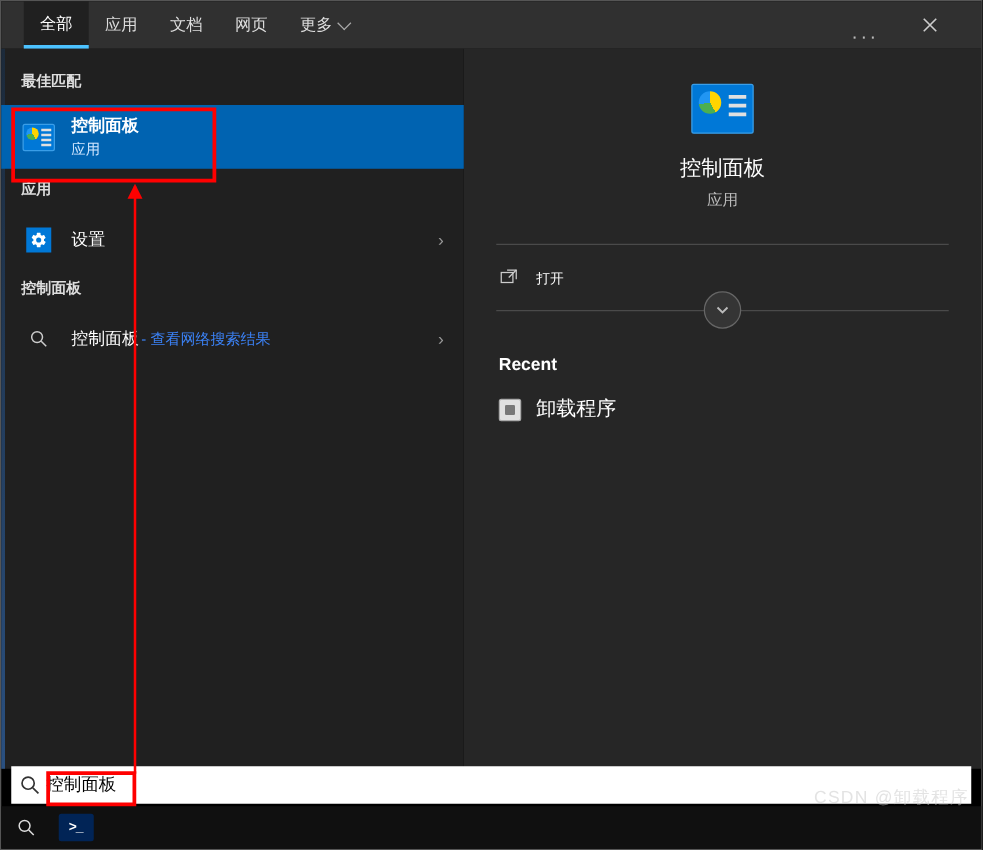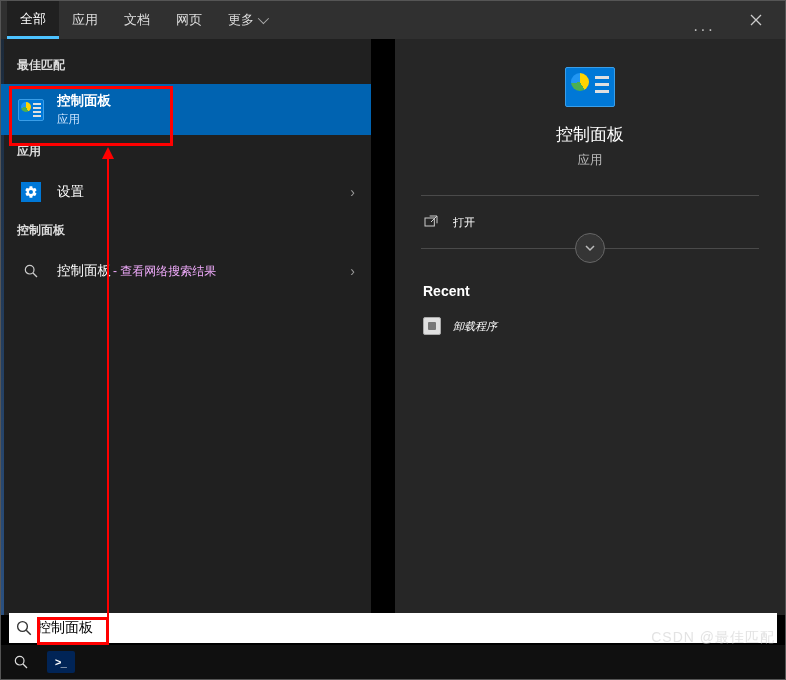--- a/index.html
+++ b/index.html
@@ -4,43 +4,43 @@
 <style>
   * { box-sizing: border-box; margin: 0; padding: 0; }
   body {
     width: 786px; height: 680px;
     font-family: "Microsoft YaHei", "Segoe UI", sans-serif;
     background: #1f1f1f; color: #fff; overflow: hidden;
     position: relative;
   }
   .window { position: absolute; inset: 0; background: #000; border: 1px solid #555; }
   
-  .tabs { display: flex; align-items: flex-end; height: 38px; background: #303030; padding: 0 6px; }
+  .tabs { display: flex; align-items: flex-end; height: 38px; background: #303030; padding: 0 18px; }
   .tab { padding: 0 13px; height: 100%; display: flex; align-items: center; font-size: 13px; color: #ddd; cursor: pointer; position: relative; }
   .tab.active { border-bottom: 3px solid #4cc2ff; color: #fff; background: #202020; }
   .tab .chev { margin-left: 4px; width: 8px; height: 8px; border-right: 1.5px solid #aaa; border-bottom: 1.5px solid #aaa; transform: rotate(45deg) translateY(-2px); }
   .tab-space { flex: 1; }
   .dots { color: #bbb; padding: 0 18px; font-size: 16px; letter-spacing: 2px; }
   .close { width: 46px; height: 100%; display: flex; align-items: center; justify-content: center; cursor: pointer; }
   .close svg { width: 12px; height: 12px; }
 
-  .body { display: flex; height: calc(100% - 38px - 34px - 30px); gap: 24px; }
+  .body { display: flex; height: calc(100% - 38px - 34px - 30px); }
   
   .left { width: 370px; background: #202020; padding-top: 10px; position: relative; }
   .left-overlay { position: absolute; left: 0; top: 0; bottom: 0; width: 3px; background: linear-gradient(#1c2a3a, #2a5080); }
   .section-label { font-size: 12px; color: #ddd; font-weight: 600; padding: 8px 16px 10px; }
   .result { display: flex; align-items: center; padding: 8px 16px; cursor: pointer; position: relative; }
   .result.selected { background: #0063b1; }
   .result .icon { width: 28px; height: 28px; margin-right: 12px; display: flex; align-items: center; justify-content: center; }
   .result .txts { flex: 1; overflow: hidden; }
   .result .title { font-size: 13.5px; color: #fff; }
   .result .sub { font-size: 11.5px; color: #cfe6ff; margin-top: 2px; }
   .result.selected .title { font-weight: 600; }
   .result .arrow { color: #999; font-size: 14px; }
-  .web-sub { color: #f0abfc; font-size: 12px; margin-left: 2px; }
+  .web-sub { color: #3b82f6; font-size: 12px; margin-left: 2px; }
 
   
   .cp-icon { width: 26px; height: 22px; background: #0078d7; border: 1px solid #3a9ee8; position: relative; border-radius: 2px; }
   .cp-icon::before { content: ""; position: absolute; top: 2px; left: 2px; width: 10px; height: 10px; border-radius: 50%; background: conic-gradient(#ffd400 0 150deg,#4caf50 150deg 260deg,#2196f3 260deg); }
   .cp-icon::after { content: ""; position: absolute; right: 2px; top: 3px; width: 8px; height: 2px; background: #e0e0e0; box-shadow: 0 4px 0 #e0e0e0, 0 8px 0 #e0e0e0, 0 12px 0 #e0e0e0; }
   .cp-icon.big { width: 50px; height: 40px; }
   .cp-icon.big::before { width: 18px; height: 18px; top: 5px; left: 5px; }
   .cp-icon.big::after { right: 5px; top: 8px; width: 14px; height: 3px; box-shadow: 0 7px 0 #e0e0e0, 0 14px 0 #e0e0e0; }
   .gear-icon { width: 20px; height: 20px; background: #0078d7; display:flex; align-items:center; justify-content:center; }
   .gear-icon svg { width:14px; height:14px; }
@@ -52,21 +52,21 @@
   
   .right { flex: 1; background: #262626; padding: 22px 26px 0; display: flex; flex-direction: column; }
   .preview { display: flex; flex-direction: column; align-items: center; padding: 6px 0 26px; border-bottom: 1px solid #4a4a4a; }
   .preview .title { font-size: 17px; margin-top: 16px; }
   .preview .sub { font-size: 12.5px; color: #bbb; margin-top: 6px; }
   .action-row { display: flex; align-items: center; padding: 18px 2px; border-bottom: 1px solid #4a4a4a; position: relative; cursor: pointer; }
   .action-row .ico { width: 16px; height: 16px; margin-right: 14px; }
   .action-row .label { font-size: 11px; }
   .expander { position: absolute; left: 50%; bottom: -15px; transform: translateX(-50%); width: 30px; height: 30px; border: 1px solid #666; border-radius: 50%; background: #353535; display: flex; align-items: center; justify-content: center; cursor: pointer; }
   .recent-h { font-size: 14px; font-weight: 600; margin: 34px 0 14px 2px; }
-  .recent-item { display: flex; align-items: center; padding: 4px 2px; cursor: pointer; font-size: 11px; font-style: italic; }
+  .recent-item { display: flex; align-items: center; padding: 4px 2px; cursor: pointer; font-size: 16px; }
   .recent-item .ri-icon { width: 18px; height: 18px; margin-right: 12px; background: #e0e0e0; border: 1px solid #aaa; border-radius: 2px; position: relative; }
   .recent-item .ri-icon::after { content: ""; position: absolute; inset: 4px; background: #777; border-radius: 1px; }
 
   
   .searchbar { position: absolute; left: 8px; right: 8px; bottom: 36px; height: 30px; background: #fff; display: flex; align-items: center; padding: 0 6px; }
   .searchbar .sico { width: 18px; display: flex; justify-content: center; }
   .searchbar input { flex: 1; border: 0; outline: 0; font-size: 14px; font-family: inherit; padding: 2px 4px; }
 
   
   .taskbar { position: absolute; left: 0; right: 0; bottom: 0; height: 34px; background: #101010; display: flex; align-items: center; }
@@ -198,14 +198,14 @@
         </svg>
     </div>
     <div class="tb-btn">
       <div class="ps-icon">&gt;_</div>
     </div>
   </div>
 
   <div class="hl-box" style="left:8px; top:85px; width:164px; height:60px;"></div>
   <div class="hl-box" style="left:36px; bottom:34px; width:72px; height:28px;"></div>
   <div class="red-arrow"></div>
-  <div class="watermark">CSDN @最佳匹配</div>
+  <div class="watermark">CSDN @卸载程序</div>
 </div>
 
 </body></html>

